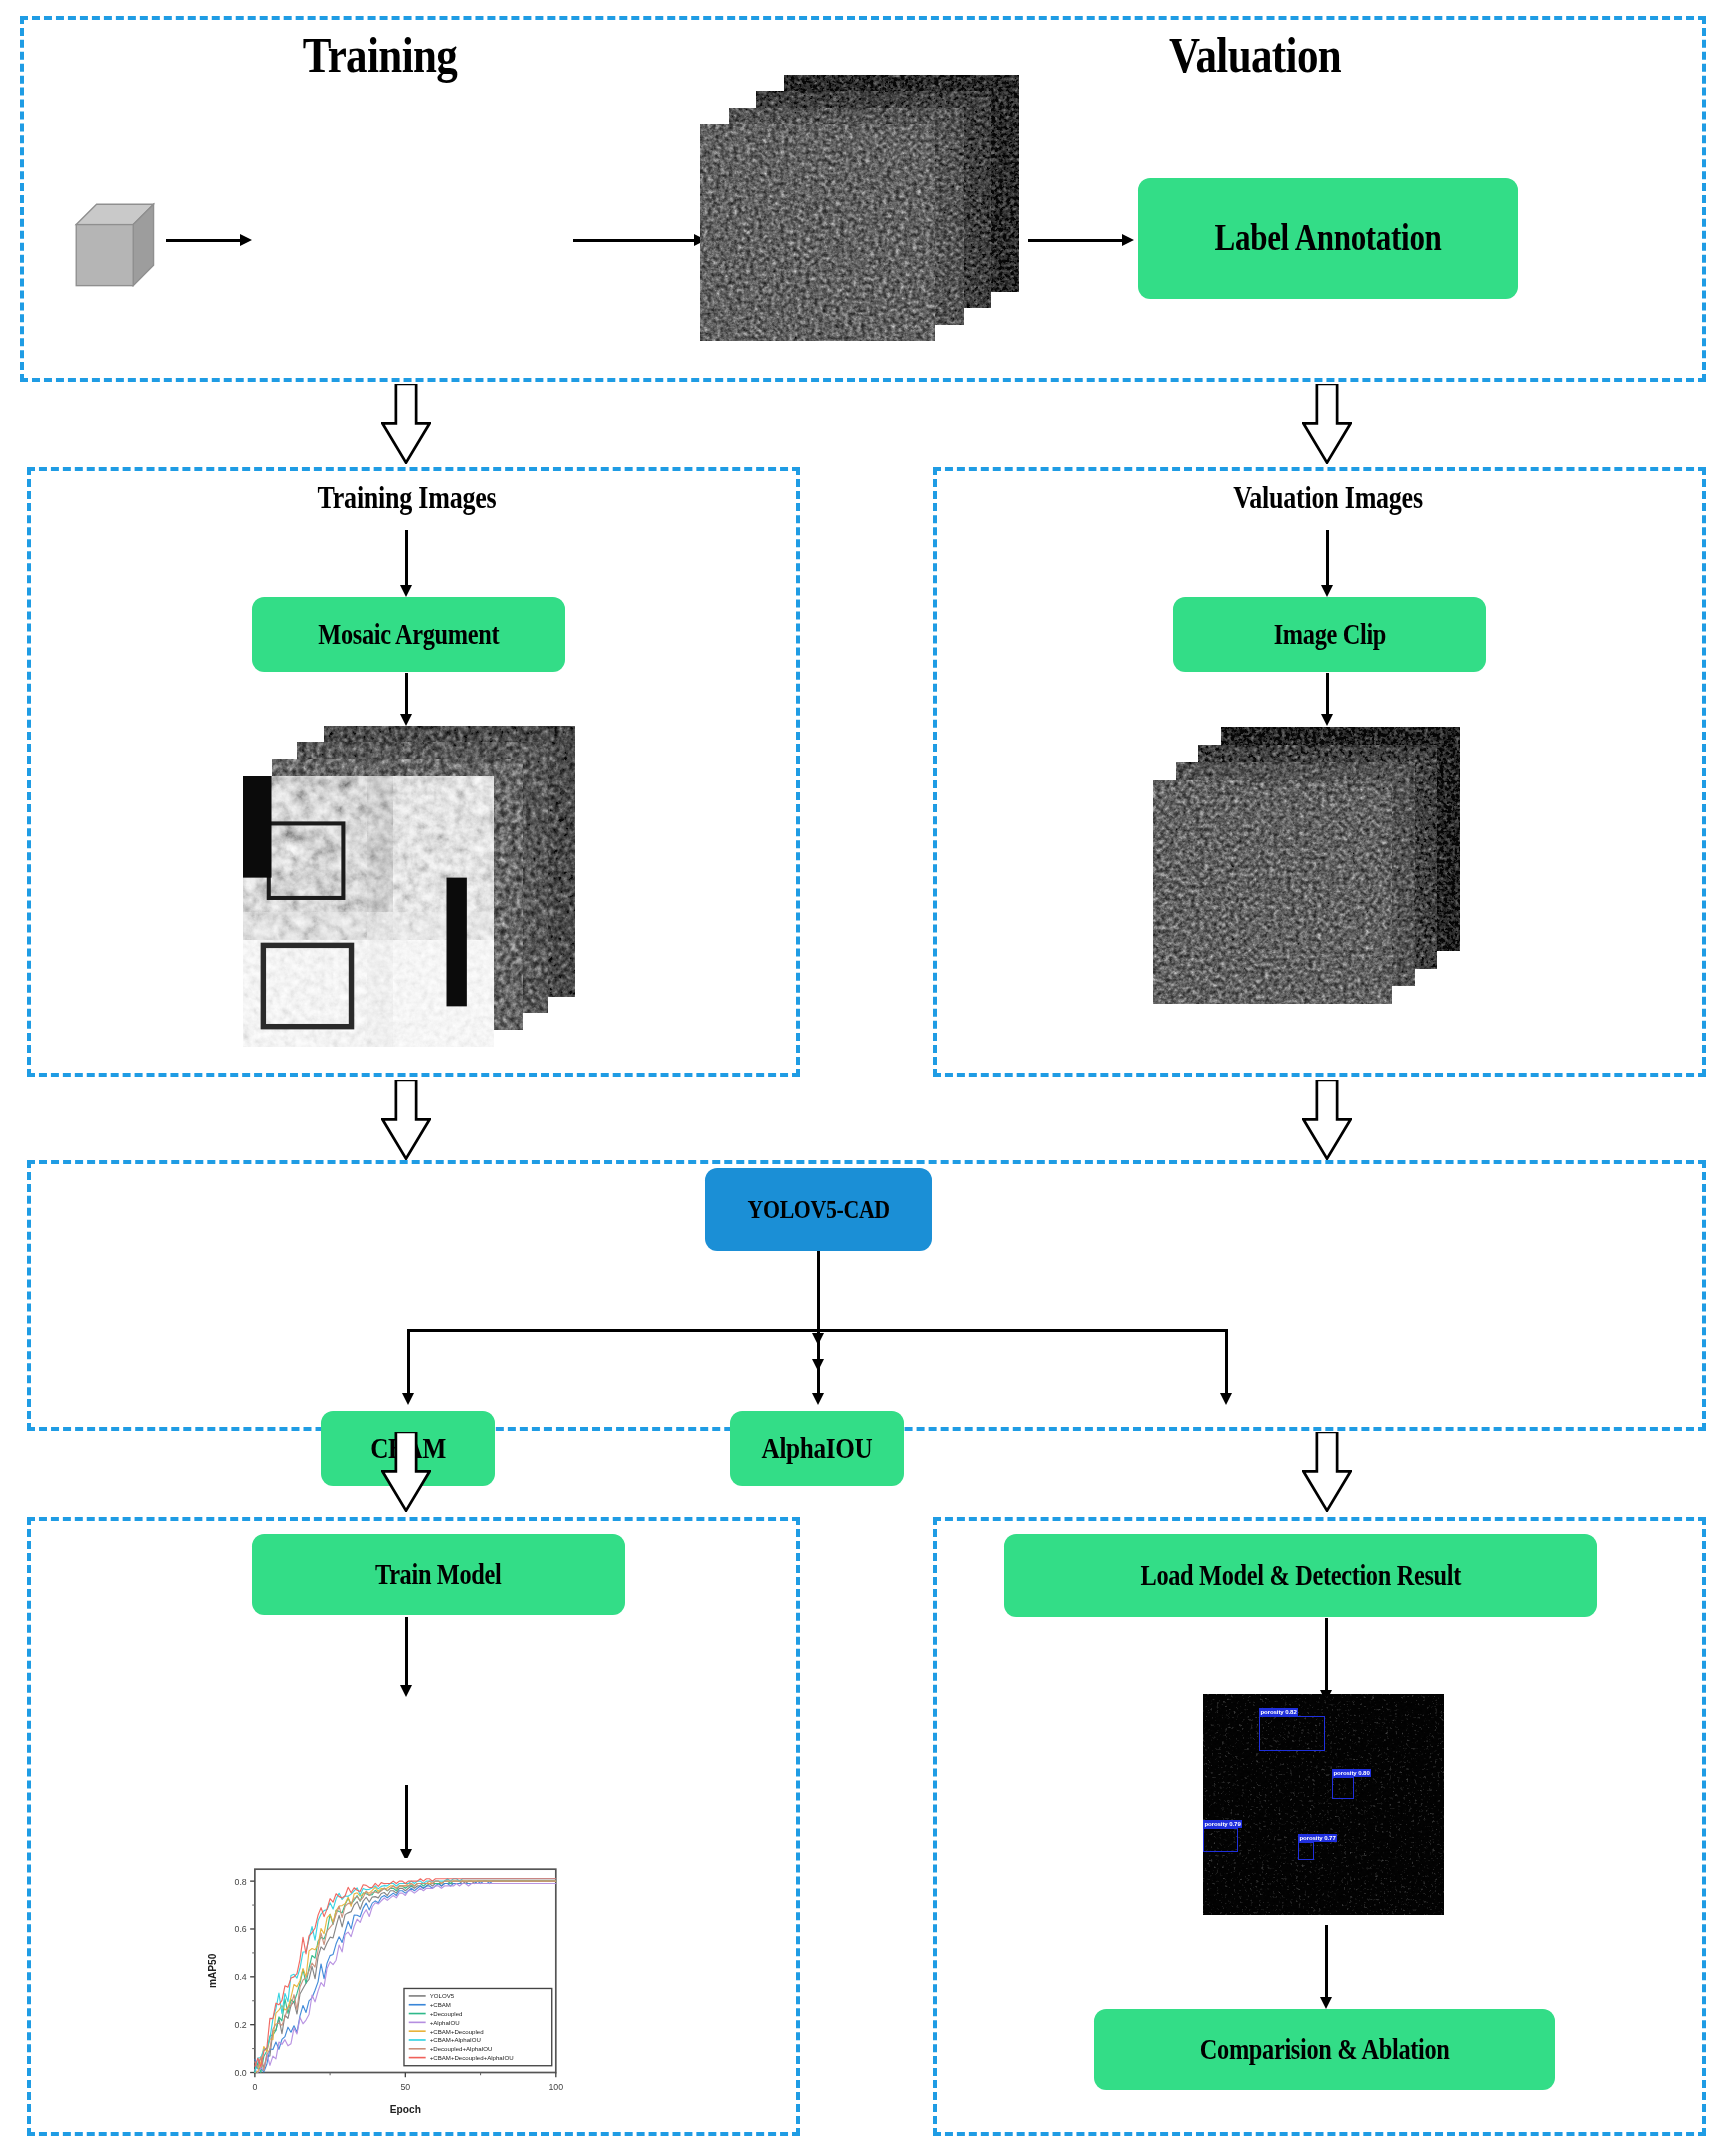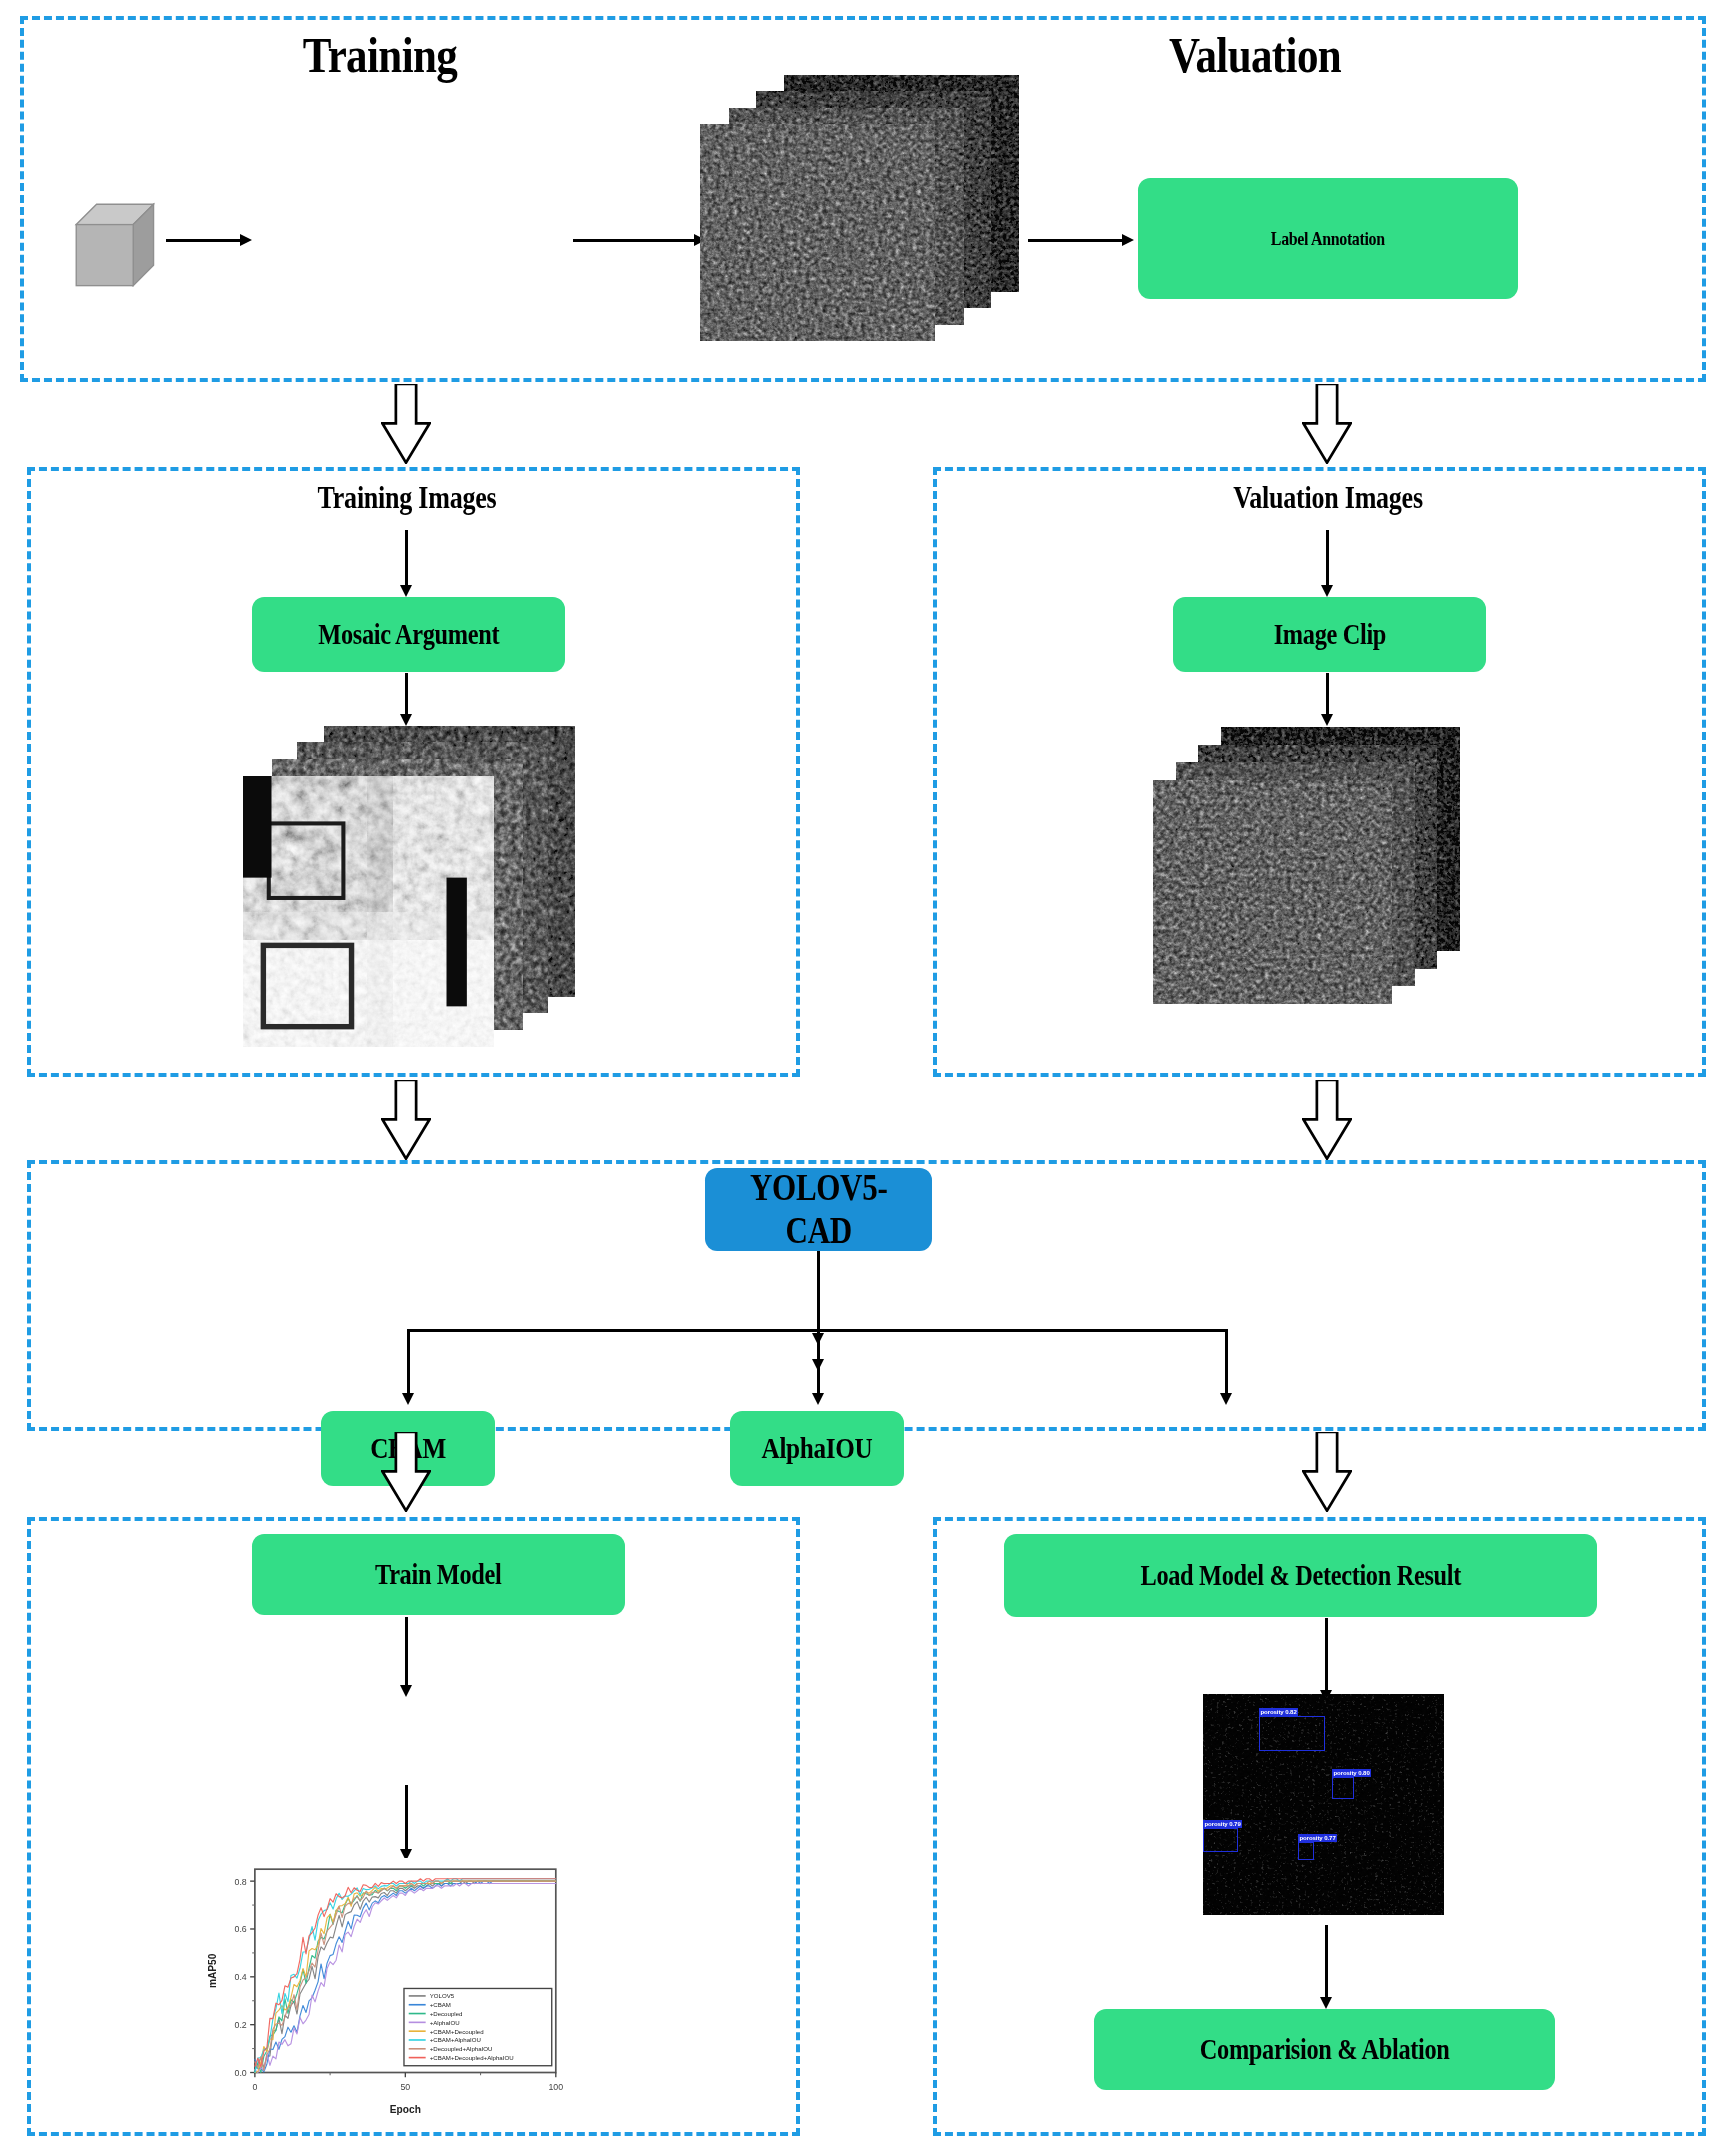--- a/index.html
+++ b/index.html
@@ -248,21 +248,21 @@
               </feComponentTransfer>
             </filter>
           </defs>
         <rect width="100" height="100" filter="url(#nD)"></rect>
       </svg>
     </div>
   </div>
 
   <div class="arrow-h" style="left:1028px; top:239px; width:95px;"></div>
 
-  <div class="box green" style="left:1138px; top:178px; width:380px; height:121px; font-size:19px;">
+  <div class="box green" style="left:1138px; top:178px; width:380px; height:121px; font-size:37px;">
     <span>Label Annotation</span>
   </div>
 
   <div class="block-arrow" style="left:381px; top:384px; width:50px; height:80px;">
     <svg viewBox="0 0 74 118" preserveAspectRatio="none">
       <polygon points="22,0 52,0 52,58 72,58 37,116 2,58 22,58" fill="#ffffff" stroke="#000000" stroke-width="4" stroke-linejoin="miter"></polygon>
     </svg>
   </div>
   <div class="block-arrow" style="left:1302px; top:384px; width:50px; height:80px;">
     <svg viewBox="0 0 74 118" preserveAspectRatio="none">
@@ -469,21 +469,21 @@
     </svg>
   </div>
   <div class="block-arrow" style="left:1302px; top:1080px; width:50px; height:80px;">
     <svg viewBox="0 0 74 118" preserveAspectRatio="none">
       <polygon points="22,0 52,0 52,58 72,58 37,116 2,58 22,58" fill="#ffffff" stroke="#000000" stroke-width="4" stroke-linejoin="miter"></polygon>
     </svg>
   </div>
 
   <div class="panel" style="left:27px; top:1160px; width:1679px; height:271px;"></div>
 
-  <div class="box blue" style="left:705px; top:1168px; width:227px; height:83px; font-size:37px;">
+  <div class="box blue" style="left:705px; top:1168px; width:227px; height:83px; font-size:26px;">
     <span>YOLOV5-CAD</span>
   </div>
 
   <div class="arrow-v" style="left:817px; top:1251px; height:83px; width:2.7px;"></div>
   <div class="arrow-v" style="left:817px; top:1333px; height:27px; width:2.7px;"></div>
 
   <div class="line-h" style="left:407px; top:1329px; width:821px;"></div>
 
   <div class="arrow-v" style="left:407px; top:1329px; height:65px;"></div>
   <div class="arrow-v" style="left:817px; top:1329px; height:65px;"></div>

